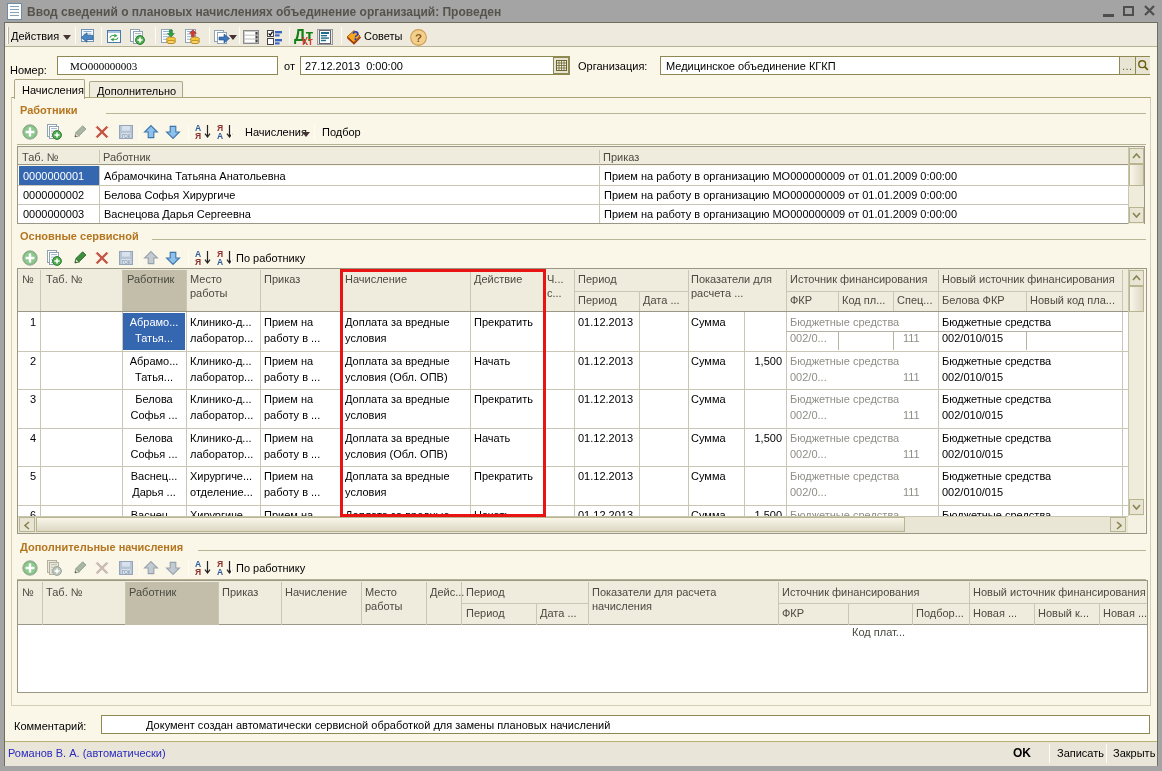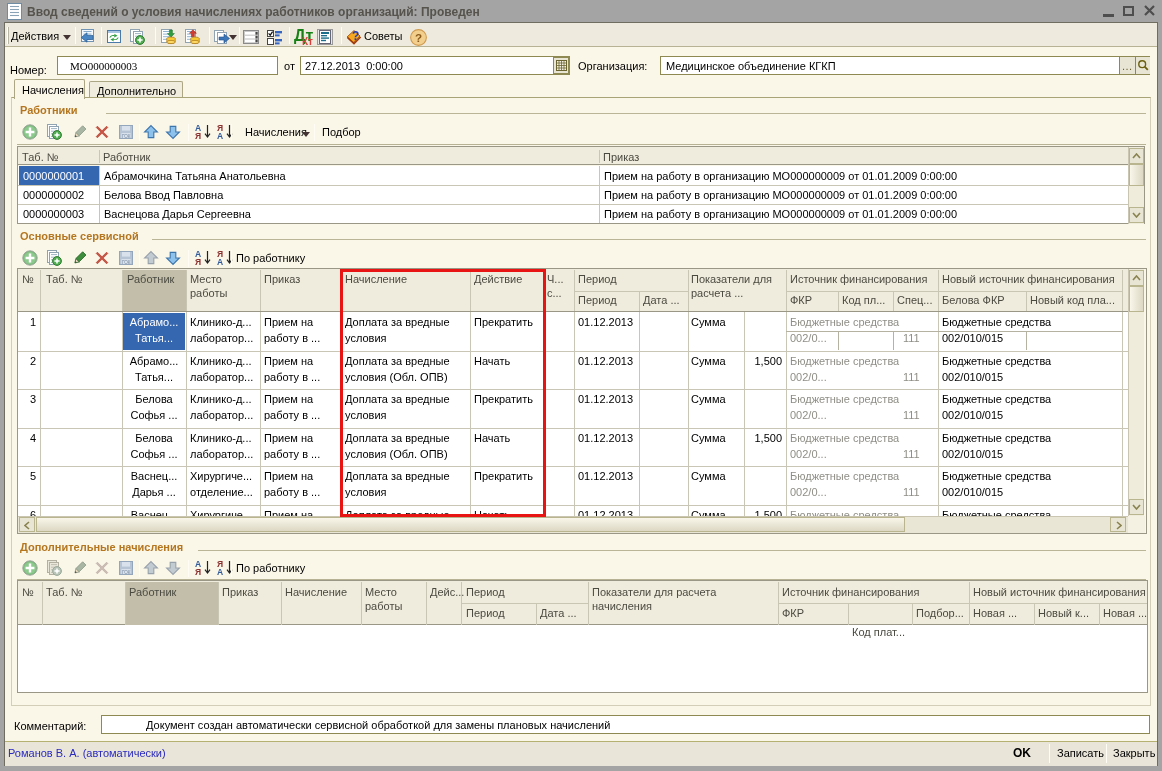--- a/index.html
+++ b/index.html
@@ -8,21 +8,21 @@
 <div class="a" style="left:4px;top:22px;width:1154px;height:744px;background:#faf6e8;border:1px solid #6f6d60"></div>
 <svg class="a" style="left:7px;top:3px" width="15" height="17" viewBox="0 0 15 17">
     <rect x="0.5" y="0.5" width="14" height="16" fill="#fff" stroke="#6f8ca5"></rect>
     <g stroke="#8aa2b5" stroke-width="1.1">
       <line x1="3" y1="3.5" x2="12" y2="3.5"></line>
       <line x1="3" y1="6.5" x2="12" y2="6.5"></line>
       <line x1="3" y1="9.5" x2="12" y2="9.5"></line>
       <line x1="3" y1="12.5" x2="12" y2="12.5"></line>
     </g>
   </svg>
-<div class="a" style="left:27px;top:5px;white-space:nowrap;font-weight:bold;font-size:12px;color:#55534c">Ввод сведений о условия начислениях работников организаций: Проведен</div>
+<div class="a" style="left:27px;top:5px;white-space:nowrap;font-weight:bold;font-size:12px;color:#55534c">Ввод сведений о плановых начислениях объединение организаций: Проведен</div>
 <div class="a" style="left:1103px;top:14px;width:11px;height:3px;background:#4e4e4e"></div>
 <div class="a" style="left:1123px;top:6px;width:11px;height:10px;border:2px solid #4e4e4e"></div>
 <svg class="a" style="left:1143px;top:4px" width="13" height="13" viewBox="0 0 13 13">
     <path d="M2 2 L11 11 M11 2 L2 11" stroke="#4e4e4e" stroke-width="2.2"></path>
   </svg>
 <div class="a" style="left:5px;top:23px;width:1152px;height:24px;background:#eeeade;border-bottom:1px solid #b6b293"></div>
 <div class="a" style="left:7px;top:27px;width:2px;height:17px;border-left:1px solid #fff;border-right:1px solid #b9b5a6"></div>
 <div class="a" style="left:11px;top:30px;white-space:nowrap;">Действия</div>
 <svg class="a" style="left:63px;top:35px" width="8" height="5" viewBox="0 0 8 5">
     <path d="M0 0 L8 0 L4 5 Z" fill="#433"></path>
@@ -221,21 +221,21 @@
 <div class="a" style="left:603px;top:151px;white-space:nowrap;color:#4a4940">Приказ</div>
 <div class="a" style="left:18px;top:185px;width:1110px;height:1px;background:#c9c6b5"></div>
 <div class="a" style="left:18px;top:204px;width:1110px;height:1px;background:#c9c6b5"></div>
 <div class="a" style="left:99px;top:166px;width:1px;height:57px;background:#c9c6b5"></div>
 <div class="a" style="left:599px;top:166px;width:1px;height:57px;background:#c9c6b5"></div>
 <div class="a" style="left:19px;top:166px;width:80px;height:19px;background:#3566b0"></div>
 <div class="a" style="left:23px;top:170px;white-space:nowrap;color:#fff">0000000001</div>
 <div class="a" style="left:104px;top:170px;white-space:nowrap;">Абрамочкина Татьяна Анатольевна</div>
 <div class="a" style="left:604px;top:170px;white-space:nowrap;">Прием на работу в организацию МО000000009 от 01.01.2009 0:00:00</div>
 <div class="a" style="left:23px;top:189px;white-space:nowrap;">0000000002</div>
-<div class="a" style="left:104px;top:189px;white-space:nowrap;">Белова Ввод Павловна</div>
+<div class="a" style="left:104px;top:189px;white-space:nowrap;">Белова Софья Хирургиче</div>
 <div class="a" style="left:604px;top:189px;white-space:nowrap;">Прием на работу в организацию МО000000009 от 01.01.2009 0:00:00</div>
 <div class="a" style="left:23px;top:208px;white-space:nowrap;">0000000003</div>
 <div class="a" style="left:104px;top:208px;white-space:nowrap;">Васнецова Дарья Сергеевна</div>
 <div class="a" style="left:604px;top:208px;white-space:nowrap;">Прием на работу в организацию МО000000009 от 01.01.2009 0:00:00</div>
 <div class="a" style="left:1128px;top:147px;width:16px;height:77px;background:#f0ecdc;border-left:1px solid #c9c5b0"></div>
 <div class="a" style="left:1129px;top:148px;width:15px;height:16px;background:#e9e5d5;border:1px solid #b9b58f"></div>
 <svg class="a" style="left:1132px;top:153px" width="9" height="6" viewBox="0 0 9 6">
     <path d="M1 5 L4.5 1 L8 5" stroke="#89834f" stroke-width="1.6" fill="none"></path>
   </svg>
 <div class="a" style="left:1129px;top:164px;width:15px;height:22px;background:linear-gradient(90deg,#f9f6ea,#ddd8c4);border:1px solid #b9b58f"></div>

